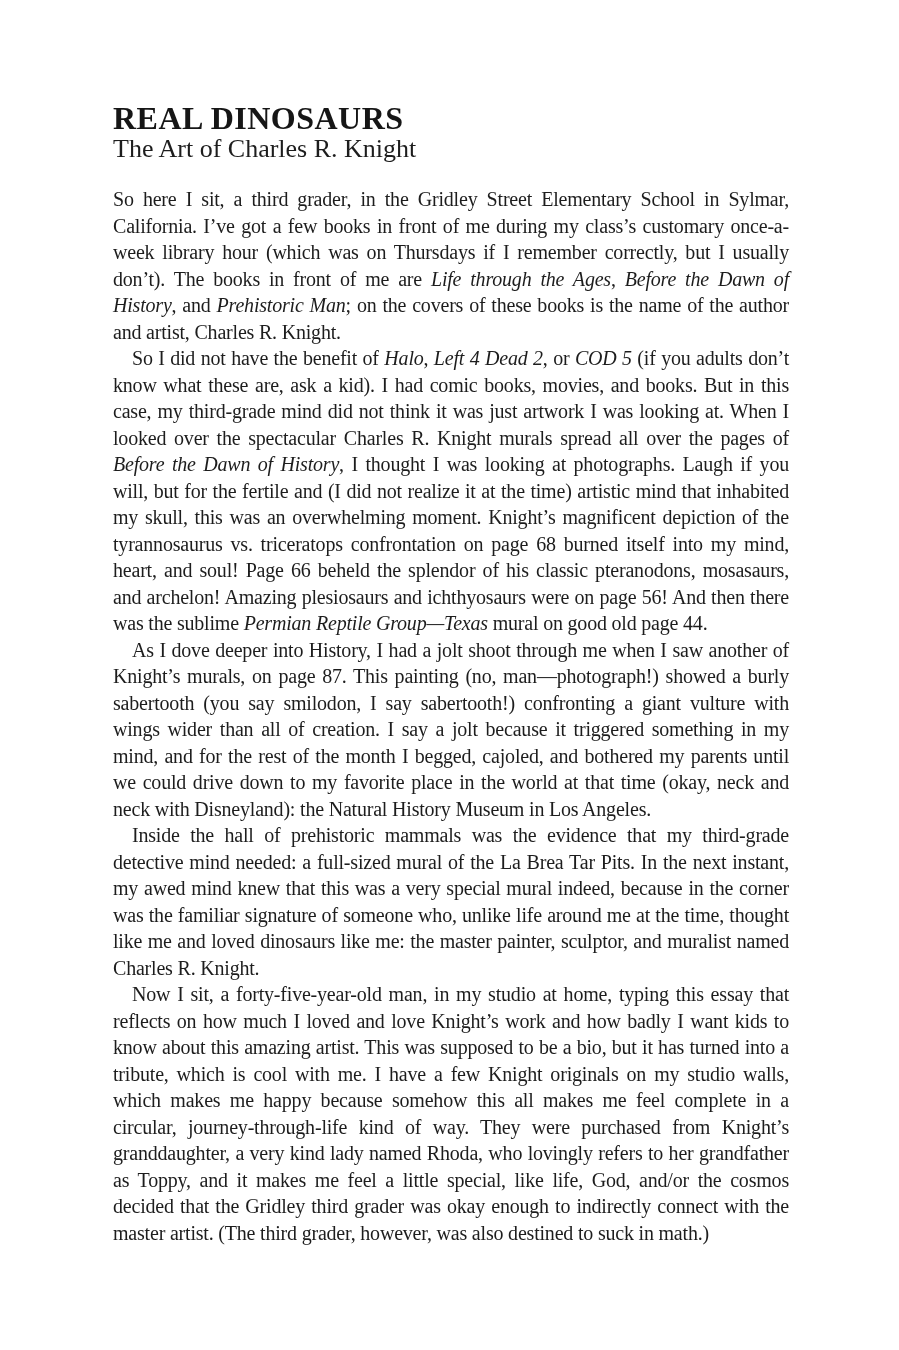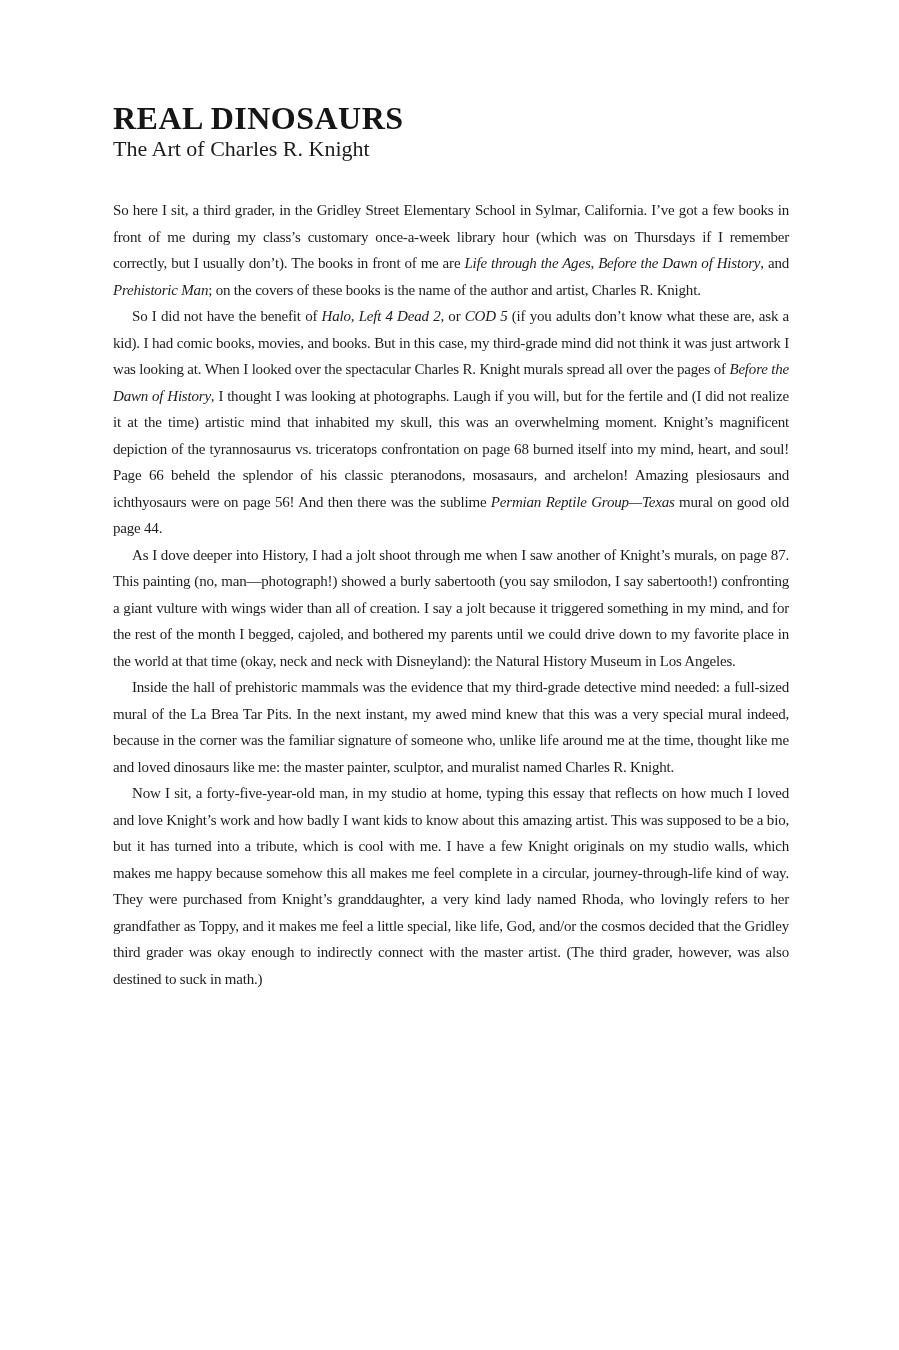--- a/index.html
+++ b/index.html
@@ -25,31 +25,31 @@
   .essay-title {
     margin: 0;
     font-size: 32px;
     line-height: 34px;
     font-weight: bold;
     letter-spacing: 0.5px;
     color: #161616;
   }
   .essay-subtitle {
     margin: 1px 0 0 0;
-    font-size: 22px;
+    font-size: 26px;
     line-height: 26px;
     font-weight: normal;
     color: #1d1d1d;
   }
   .essay-body {
     position: absolute;
     left: 113px;
-    top: 197px;
+    top: 186px;
     width: 676px;
-    font-size: 15px;
+    font-size: 20px;
     letter-spacing: -0.2px;
     line-height: 26.5px;
     text-align: justify;
     color: #1d1d1d;
   }
   .essay-body p {
     margin: 0;
     padding: 0;
   }
   .essay-body p.indent {

